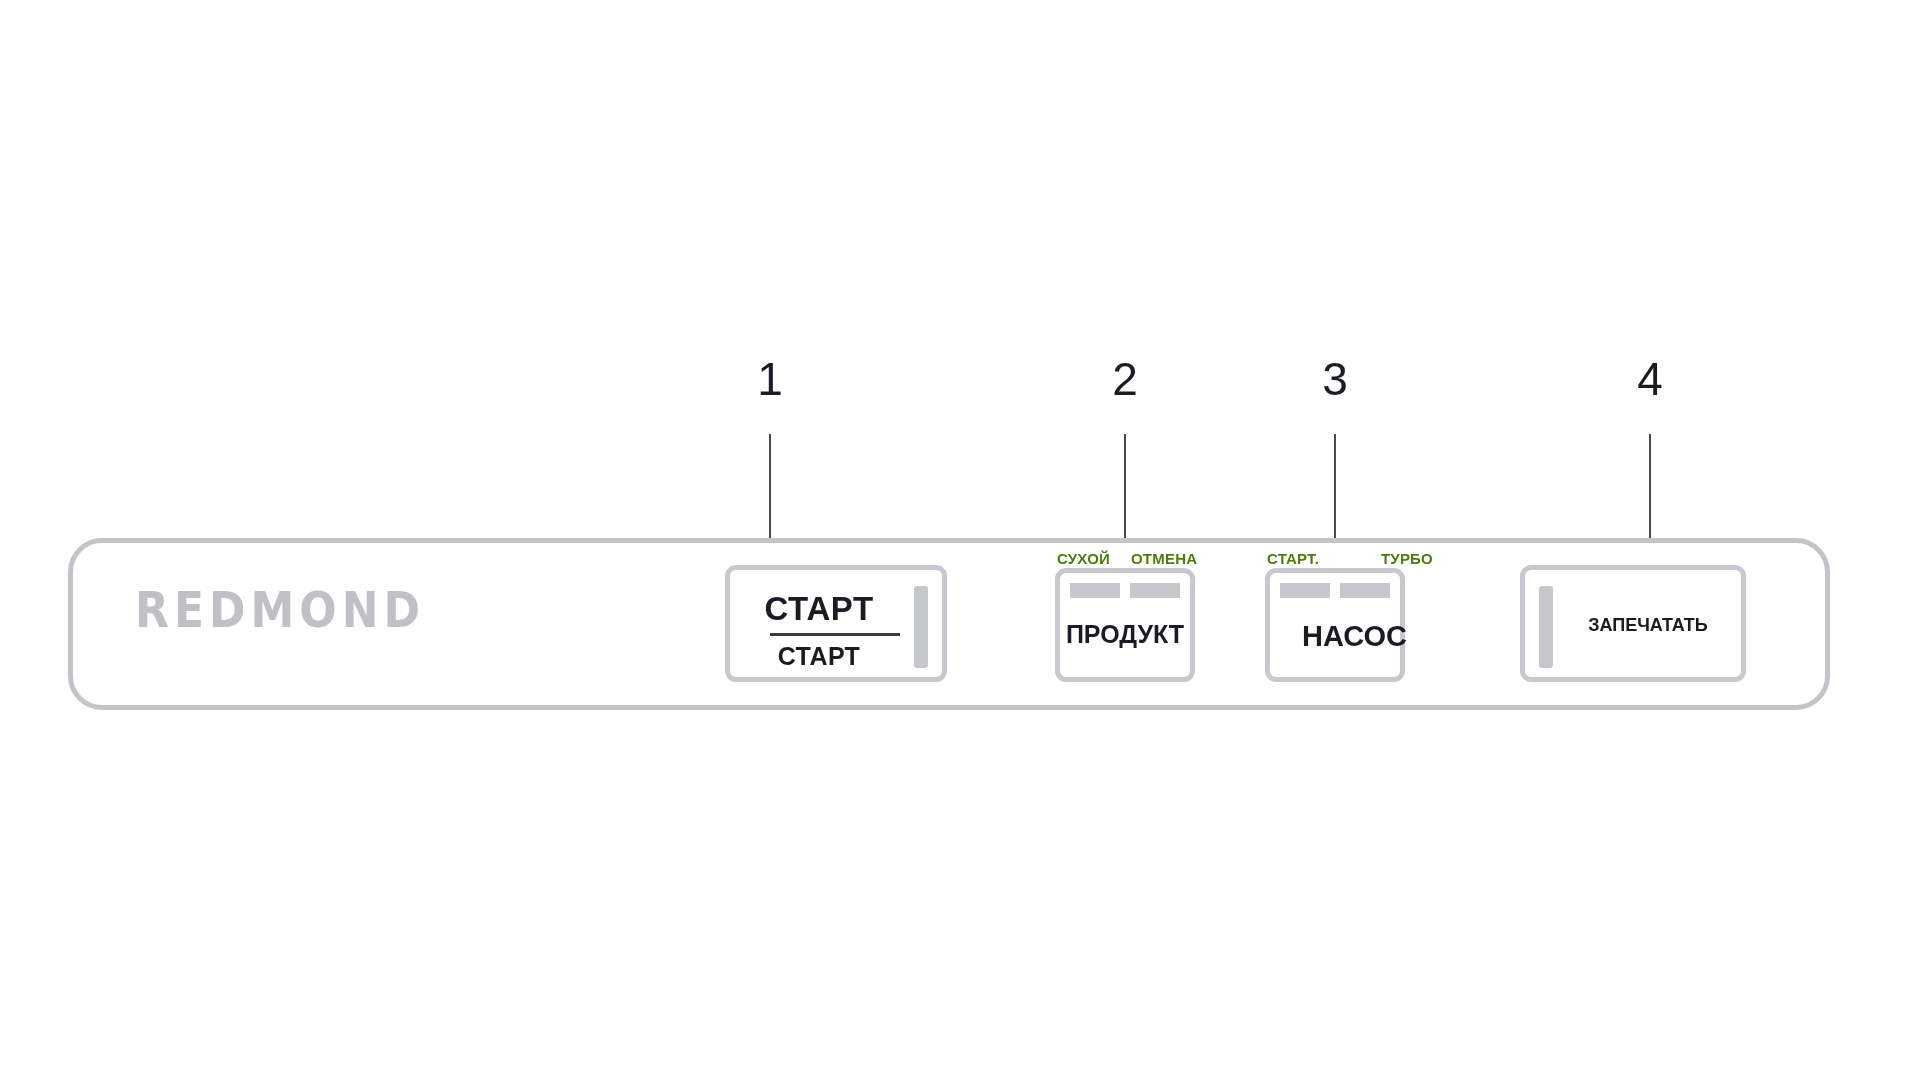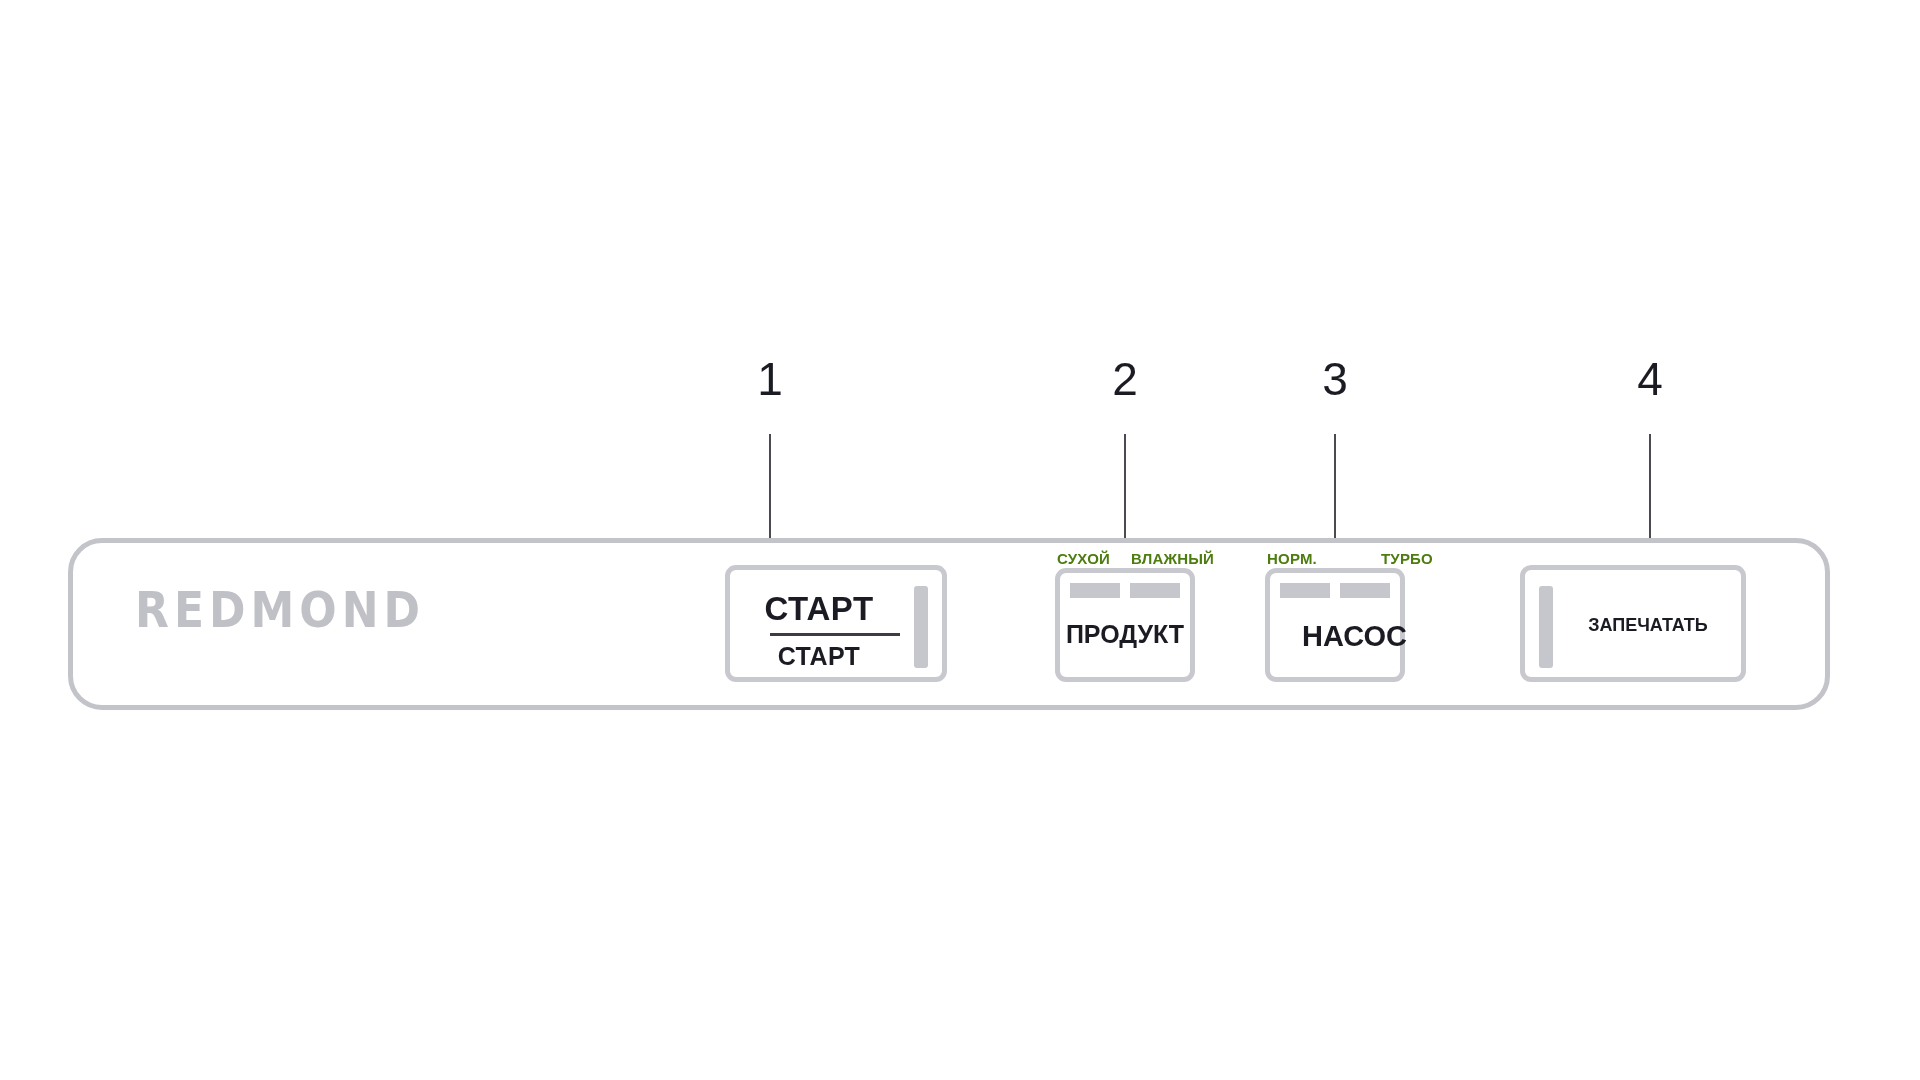--- a/index.html
+++ b/index.html
@@ -227,29 +227,29 @@
   <div class="brand-logo">REDMOND</div>
 
   <div class="btn" id="btn-start">
     <div class="btn-label label-primary">СТАРТ</div>
     <div class="divider-rule"></div>
     <div class="btn-label label-secondary">СТАРТ</div>
     <div class="slab"></div>
   </div>
 
   <div class="mode-caption" style="left: 1057px; top: 551px;">СУХОЙ</div>
-  <div class="mode-caption" style="left: 1131px; top: 551px;">ВЛАЖНЫЙ</div>
+  <div class="mode-caption" style="left: 1131px; top: 551px;">ОТМЕНА</div>
 
   <div class="btn" id="btn-product">
     <div class="indicator-bar left"></div>
     <div class="indicator-bar right"></div>
     <div class="btn-label">ПРОДУКТ</div>
   </div>
 
-  <div class="mode-caption" style="left: 1267px; top: 551px;">НОРМ.</div>
+  <div class="mode-caption" style="left: 1267px; top: 551px;">СТАРТ.</div>
   <div class="mode-caption" style="left: 1345px; top: 551px; margin-left: 36px;">ТУРБО</div>
 
   <div class="btn" id="btn-pump">
     <div class="indicator-bar left"></div>
     <div class="indicator-bar right"></div>
     <div class="btn-label">НАСОС</div>
   </div>
 
   <div class="btn" id="btn-seal">
     <div class="slab"></div>

